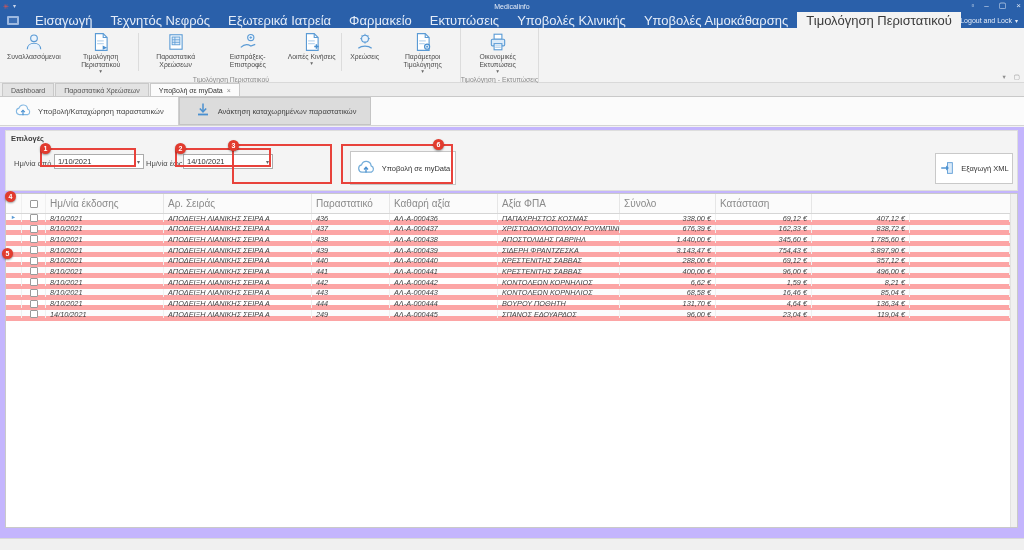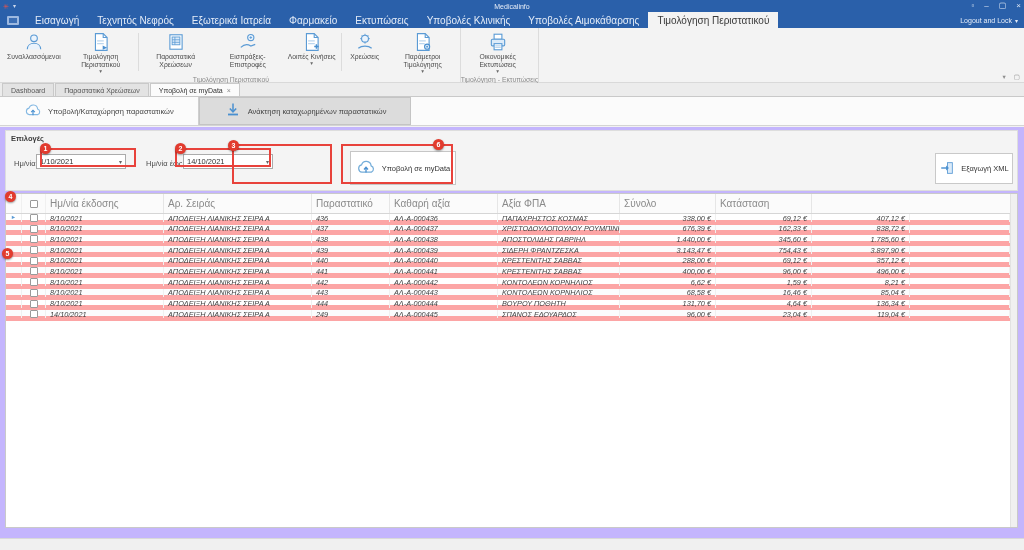--- a/index.html
+++ b/index.html
@@ -14,21 +14,21 @@
   .qat-caret { color:#cdd9ec; font-size:6px; line-height:6px; }
   .win-title { position:absolute; left:0; right:0; text-align:center; font-size:7px; color:#e8eef8; }
   .win-controls { position:absolute; right:3px; top:0; display:flex; gap:10px; height:12px; align-items:center; }
   .win-btn { color:#dfe8f5; font-size:8px; line-height:8px; cursor:default; }
 
   
   .menubar { height:16px; background:#2a60aa; display:flex; align-items:stretch; position:relative; }
   .file-btn { width:26px; display:flex; align-items:center; justify-content:center; }
   .file-glyph { width:12px; height:9px; background:#9db9e0; border-radius:1px; position:relative; }
   .file-glyph::after { content:""; position:absolute; left:2px; top:2px; width:8px; height:5px; background:#3c6fb5; }
-  .menu-item { color:#e4ecf8; font-size:10px; padding:0 9px; display:flex; align-items:center; cursor:default; }
+  .menu-item { color:#e4ecf8; font-size:13px; padding:0 9px; display:flex; align-items:center; cursor:default; }
   .menu-item.active { background:#f3f3f3; color:#3a3a3a; }
   .logout { position:absolute; right:6px; top:0; height:16px; display:flex; align-items:center; gap:3px; color:#e4ecf8; font-size:7px; }
   .logout .caret { font-size:6px; }
 
   
   .ribbon { height:55px; background:#f3f3f3; border-bottom:1px solid #d9d9d9; display:flex; align-items:stretch; padding-left:2px; position:relative; }
   .rgroup { display:flex; flex-direction:column; border-right:1px solid #dcdcdc; }
   .rgroup-buttons { flex:1; display:flex; align-items:stretch; padding:2px 1px 0 1px; }
   .rbtn { display:flex; flex-direction:column; align-items:center; justify-content:flex-start; padding:2px 4px 0 4px; max-width:72px; min-width:44px; cursor:default; }
   .rbtn .ric { width:20px; height:20px; }
@@ -40,21 +40,21 @@
   .ribbon-right-icons { position:absolute; right:4px; bottom:1px; display:flex; gap:8px; color:#8f8f8f; font-size:6.5px; }
 
   
   .doctabs { height:14px; background:#ececec; border-bottom:1px solid #c9c9c9; display:flex; align-items:flex-end; padding-left:2px; position:relative; }
   .dtab { font-size:7px; color:#555; padding:2px 8px 2px 8px; border:1px solid #c9c9c9; border-bottom:none; background:#e3e3e3; margin-right:1px; display:flex; align-items:center; gap:4px; height:13px; cursor:default; }
   .dtab.active { background:#fbfbfb; color:#333; }
   .dtab .tclose { color:#8a8a8a; font-size:7px; }
 
   
   .subtabs { height:29px; background:#fbfbfb; border-bottom:1px solid #d4d4d4; display:flex; align-items:stretch; }
-  .stab { display:flex; align-items:center; gap:6px; padding:0 24px; font-size:7.5px; color:#444; border-right:1px solid #cfcfcf; cursor:default; }
+  .stab { display:flex; align-items:center; gap:6px; padding:0 14px; font-size:7.5px; color:#444; border-right:1px solid #cfcfcf; cursor:default; }
   .stab.inactive { background:#dcdcdc; border:1px solid #c4c4c4; }
   .stab svg { width:18px; height:18px; }
 
   
   .content { position:absolute; left:0; top:127px; right:0; bottom:12px; background:#c4b5fd; }
 
   .options-panel { position:absolute; left:5px; right:6px; top:3px; height:61px; background:#f4f4f4; border:1px solid #ddd; }
   .options-title { position:absolute; left:5px; top:3px; font-size:7.5px; font-weight:bold; color:#3a3a3a; }
   .opt-label { position:absolute; font-size:7.5px; color:#4a4a4a; }
   .combo { position:absolute; height:15px; width:90px; background:#fff; border:1px solid #ababab; display:flex; align-items:center; justify-content:space-between; padding:0 3px; font-size:7.5px; color:#333; cursor:default; }
@@ -251,21 +251,21 @@
         <span>Ανάκτηση καταχωρημένων παραστατικών</span>
       </div>
     </div>
 
   <div class="content">
 
     <div class="options-panel">
       <div class="options-title">Επιλογές</div>
 
       <span class="opt-label" style="left:8px;top:28px;">Ημ/νία από</span>
-      <div class="combo" style="left:30px;top:23px;">
+      <div class="combo" style="left:48px;top:23px;">
         <span>1/10/2021</span>
         <span class="caret">▾</span>
       </div>
 
       <span class="opt-label" style="left:140px;top:28px;">Ημ/νία έως</span>
       <div class="combo" style="left:177px;top:23px;">
         <span>14/10/2021</span>
         <span class="caret">▾</span>
       </div>
 

